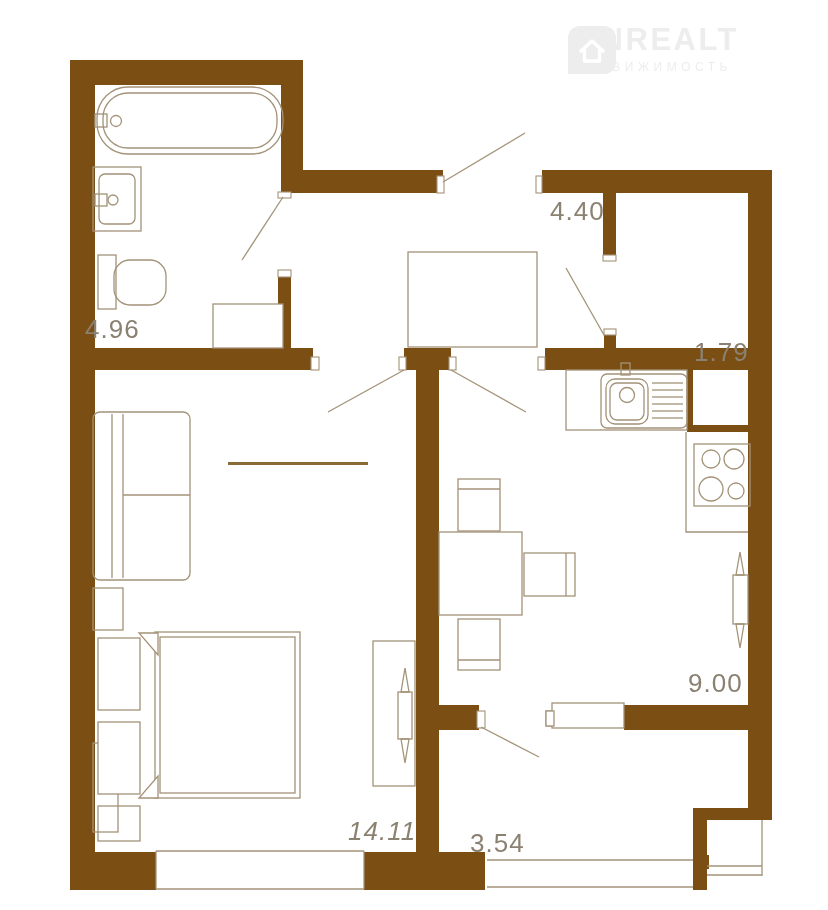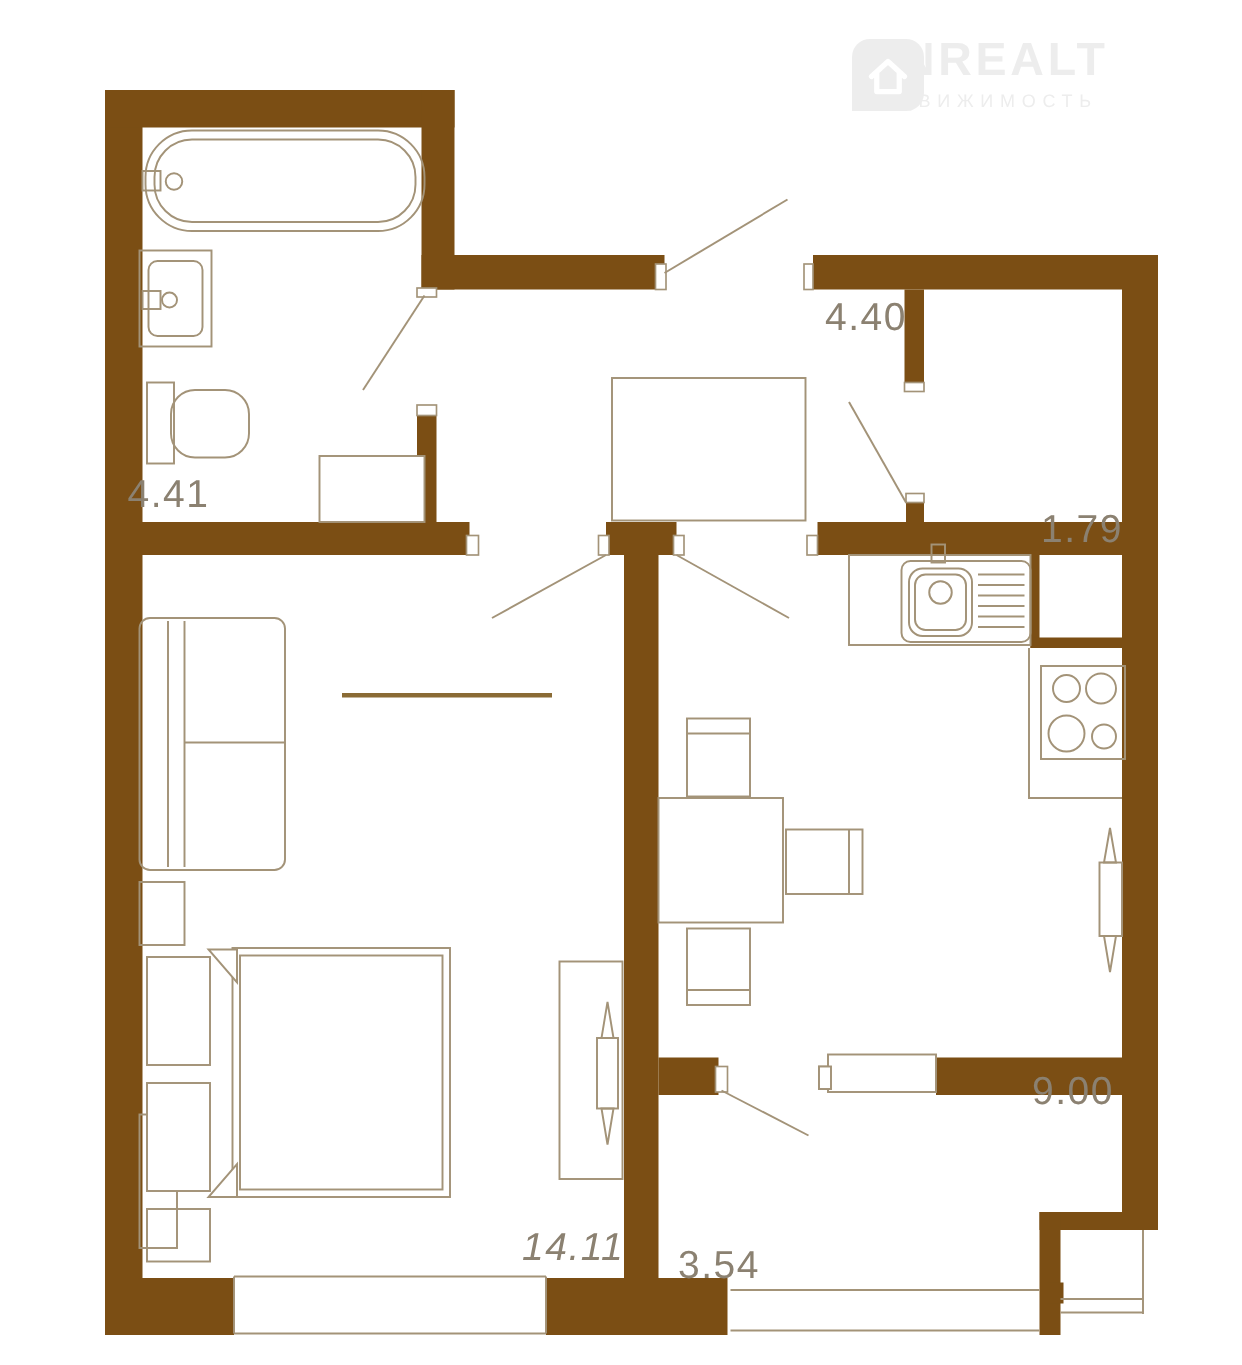--- a/index.html
+++ b/index.html
@@ -201,26 +201,26 @@
       <polygon class="ln" points="736,575 744,575 740,552"></polygon>
       <polygon class="ln" points="736,624 744,624 740,648"></polygon>
     </g>
 
     <g>
       <rect class="lnw" x="552" y="703" width="72" height="25"></rect>
       <rect class="lnw" x="546" y="711" width="8" height="15"></rect>
     </g>
   </svg>
 
-  <div class="area-label" style="left:85px;top:314px;">4.41</div>
+  <div class="area-label" style="left:85px;top:314px;">4.96</div>
   <div class="area-label" style="left:550px;top:196px;">4.40</div>
   <div class="area-label" style="left:694px;top:316px;margin-top:21px;">1.79</div>
-  <div class="area-label" style="left:688px;top:668px;margin-top:44px;">9.00</div>
+  <div class="area-label" style="left:688px;top:668px;">9.00</div>
   <div class="area-label" style="left:348px;top:816px;font-style:italic;">14.11</div>
-  <div class="area-label" style="left:452px;top:828px;">3.54</div>
+  <div class="area-label" style="left:470px;top:828px;">3.54</div>
 
   <div class="unit-label">
     <div class="unit-divider"></div>
   </div>
 
   <div class="logo">
     <svg class="logo-badge" viewBox="0 0 52 54">
       <path d="M2 14 A12 12 0 0 1 14 2 H38 A12 12 0 0 1 50 14 V38 A12 12 0 0 1 38 50 H2 Z" fill="var(--logo)"></path>
       <path d="M15 27 L26 17 L37 27 M18.5 24.5 V37 H33.5 V24.5" fill="none" stroke="#ffffff" stroke-width="3.5" stroke-linecap="round" stroke-linejoin="round"></path>
     </svg>

